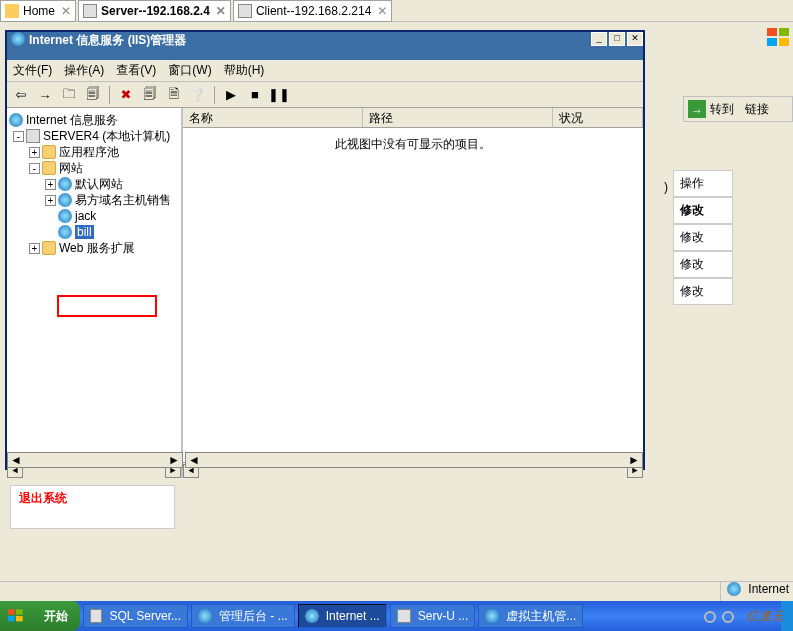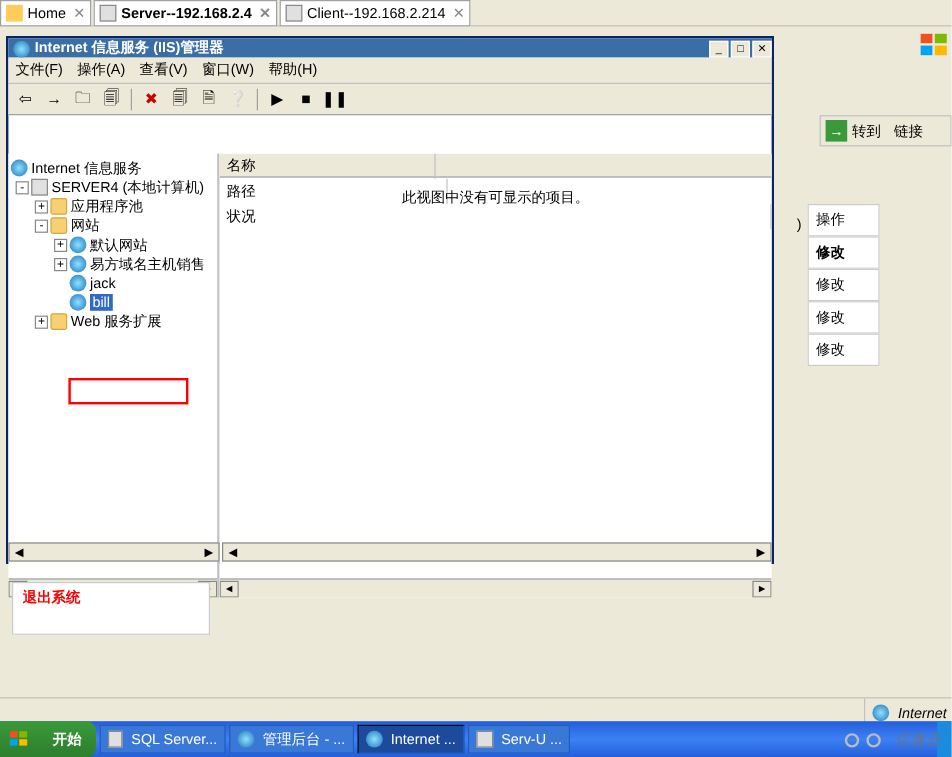--- a/index.html
+++ b/index.html
@@ -7,46 +7,46 @@
 
 
 .top-tabs { height: 22px; background: #ece9d8; display: flex; border-bottom: 1px solid #c0c0c0; }
 .top-tab { display: flex; align-items: center; border: 1px solid #a0a0a0; background: #fff; height: 22px; padding: 0 4px; margin-right: 2px; font-size: 12px; }
 .top-tab.active { background: #fff; font-weight: bold; }
 .top-tab .ico { width: 14px; height: 14px; margin-right: 4px; display: inline-block; }
 .top-tab .close { color: #888; margin-left: 6px; cursor: pointer; }
 
 
 .iis-window { position: absolute; left: 5px; top: 30px; width: 640px; height: 440px; border: 2px solid #0a246a; background: #fff; }
-.iis-title { height: 16px; background: linear-gradient(#3a6ea5,#3a6ea5); color: #fff; display: flex; align-items: flex-end; padding-left: 4px; }
+.iis-title { height: 28px; background: linear-gradient(#3a6ea5,#3a6ea5); color: #fff; display: flex; align-items: flex-start; padding-left: 4px; }
 .iis-title .t-ico { width: 14px; height: 14px; margin-right: 4px; }
 .iis-title-text { flex: 1; font-size: 12px; font-weight: bold; }
 .win-btns { display: flex; }
 .win-btn { width: 16px; height: 14px; background: #ece9d8; border: 1px solid #fff; margin-left: 2px; font-size: 9px; text-align: center; line-height: 11px; color: #000; }
 
 .iis-menu { height: 22px; background: #ece9d8; border-bottom: 1px solid #c0c0c0; display: flex; align-items: center; padding-left: 6px; gap: 12px; }
 .iis-menu span { font-size: 12px; }
 
 .iis-toolbar { height: 26px; background: #ece9d8; border-bottom: 1px solid #a0a0a0; display: flex; align-items: center; padding-left: 4px; gap: 4px; }
 .tb-btn { width: 20px; height: 20px; display: flex; align-items: center; justify-content: center; font-size: 13px; }
 .tb-sep { width: 1px; height: 18px; background: #a0a0a0; margin: 0 2px; }
 
-.iis-body { display: flex; height: 370px; margin-top: 32px; }
+.iis-body { display: flex; height: 370px; }
 .tree-panel { width: 176px; border-right: 2px solid #c0c0c0; background: #fff; overflow: hidden; position: relative; }
 .list-panel { flex: 1; background: #fff; overflow: hidden; position: relative; }
 
 .tree { padding: 4px 2px; font-size: 12px; }
 .tree-row { display: flex; align-items: center; height: 16px; white-space: nowrap; }
 .tree-tog { width: 11px; height: 11px; border: 1px solid #888; text-align: center; line-height: 9px; font-size: 10px; margin-right: 2px; background: #fff; color: #000; }
 .tree-ico { width: 14px; height: 14px; margin-right: 3px; display: inline-block; }
 .tree-lbl { }
 .tree-lbl.selected { background: #316ac5; color: #ffffff; padding: 0 2px; }
 .red-box { position: absolute; border: 2px solid red; left: 50px; top: 187px; width: 100px; height: 22px; pointer-events: none; }
 
-.list-header { height: 20px; background: #ece9d8; border-bottom: 1px solid #a0a0a0; display: flex; flex-direction: column; }
+.list-header { height: 20px; background: #ece9d8; border-bottom: 1px solid #a0a0a0; display: flex; }
 .list-col { border-right: 1px solid #c0c0c0; padding: 2px 6px; font-size: 12px; }
 .list-empty { text-align: center; padding-top: 8px; font-size: 12px; }
 
 .hscroll { height: 16px; background: #ece9d8; border-top: 1px solid #a0a0a0; position: absolute; bottom: 0; left: 0; right: 0; display: flex; align-items: center; }
 .hscroll .sbtn { width: 16px; height: 14px; background: #ece9d8; border: 1px solid #888; font-size: 9px; text-align: center; }
 .hscroll .sbar { flex: 1; background: #ece9d8; height: 14px; }
 
 
 .iis-bottom-scroll { position: absolute; left: 7px; top: 452px; width: 636px; height: 16px; display: flex; }
 .iis-bottom-scroll .part { height: 16px; background: #ece9d8; border: 1px solid #888; display: flex; }
@@ -68,24 +68,24 @@
 .win-flag { position: absolute; right: 2px; top: 28px; width: 24px; height: 20px; }
 
 
 .taskbar { position: absolute; left: 0; bottom: 0; width: 793px; height: 30px; background: linear-gradient(#245edb,#3c81f3,#245edb); display: flex; align-items: center; }
 .start-btn { height: 30px; background: linear-gradient(#3a9a3a,#2d7e2d); color: #fff; font-weight: bold; padding: 0 12px 0 8px; display: flex; align-items: center; gap: 20px; border-radius: 0 8px 8px 0; }
 .task-item { height: 24px; background: #3a78d8; border: 1px solid #215ac0; margin-left: 3px; padding: 0 6px; display: flex; align-items: center; color: #fff; font-size: 11px; gap: 4px; max-width: 105px; overflow: hidden; white-space: nowrap; }
 .task-item.active { background: #1e4a9c; border: 1px inset #123877; justify-content: center; }
 .tray { margin-left: auto; background: #1a8cde; height: 30px; padding: 0 6px; display: flex; align-items: center; color: #fff; gap: 4px; font-size: 11px; }
 
 .status-bar { position: absolute; left: 0; bottom: 30px; width: 793px; height: 20px; background: #ece9d8; border-top: 1px solid #c0c0c0; display: flex; align-items: center; padding-left: 6px; }
-.status-right { margin-left: auto; display: flex; align-items: flex-end; gap: 4px; padding-right: 4px; border-left: 1px solid #c0c0c0; height: 100%; padding-left: 6px; font-style: italic; }
-
-
-.watermark { position: absolute; right: 8px; bottom: 6px; font-size: 16px; color: #737373; font-style: italic; letter-spacing: 1px; display: flex; align-items: center; gap: 12px; }
+.status-right { margin-left: auto; display: flex; align-items: flex-start; gap: 4px; padding-right: 4px; border-left: 1px solid #c0c0c0; height: 100%; padding-left: 6px; }
+
+
+.watermark { position: absolute; right: 8px; bottom: 6px; font-size: 16px; color: #a16207; font-style: italic; letter-spacing: 1px; display: flex; align-items: center; gap: 12px; }
 .wm-circ { border: 2px solid #bbb; border-radius: 50%; width: 12px; height: 12px; display: inline-block; }
 
 
 .ico-folder { background: #f6d072; border: 1px solid #d4a83a; border-radius: 2px; }
 .ico-globe { background: radial-gradient(#8fe0ff,#1a74b8); border-radius: 50%; }
 .ico-comp { background: #e0e0e0; border: 1px solid #888; }
 .ico-home { background: #ffcb5a; }
 </style>
 </head>
 <body>
@@ -282,20 +282,24 @@
       <span>管理后台 - ...</span>
     </div>
   <div class="task-item active">
       <span class="tree-ico ico-globe"></span>
       <span>Internet ...</span>
     </div>
   <div class="task-item">
       <span class="tree-ico ico-comp"></span>
       <span>Serv-U ...</span>
     </div>
+  <div class="task-item">
+      <span class="tree-ico ico-globe"></span>
+      <span>虚拟主机管...</span>
+    </div>
   <div class="tray"></div>
 </div>
 
 <div class="watermark">
   <span class="wm-circ"></span>
     <span class="wm-circ" style="margin-left:-6px"></span>
   <span>亿速云</span>
 </div>
 
 </body></html>

